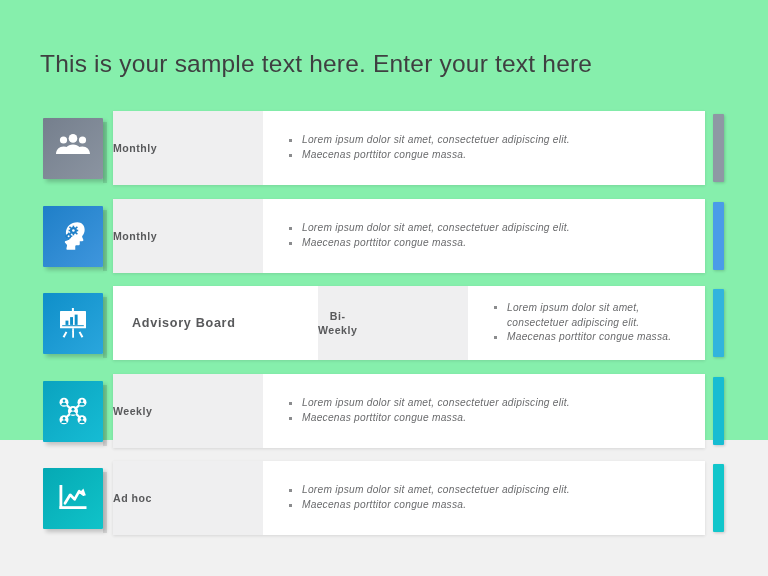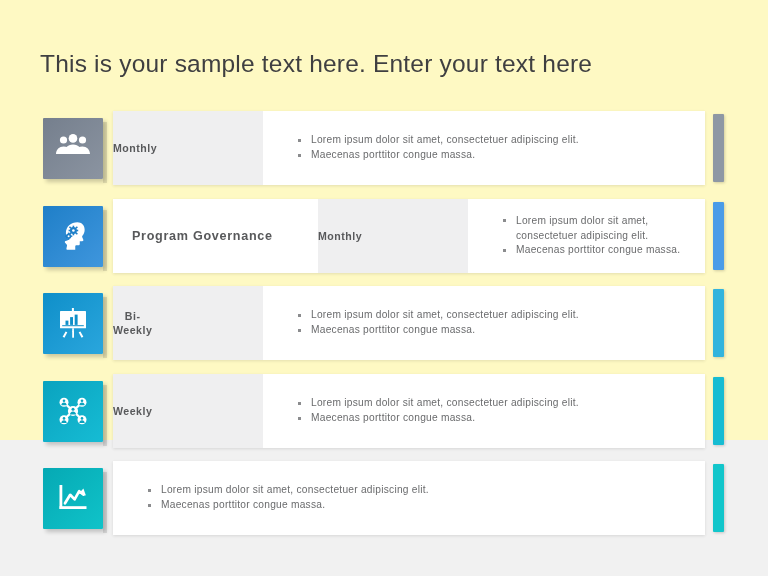--- a/index.html
+++ b/index.html
@@ -6,21 +6,21 @@
   html, body {
     margin: 0; padding: 0;
     width: 768px; height: 576px;
     background: #f1f1f1;
     font-family: "Liberation Sans", sans-serif;
     overflow: hidden;
   }
   #slide {
     position: relative;
     width: 768px; height: 440px;
-    background: #fef9c3;
+    background: #86efac;
   }
 
   
   #title {
     position: absolute;
     left: 40px; top: 50px;
     width: 690px;
     font-size: 24.5px;
     font-weight: 400;
     color: #3f3f41;
@@ -92,22 +92,23 @@
   }
   .panel-bul {
     flex: 1;
     background: #ffffff;
     display: flex;
     align-items: center;
     padding-left: 22px;
     padding-right: 6px;
   }
   .panel-bul ul {
-    margin: 12px; padding: 0;
+    margin: 3px; padding: 0;
     list-style: none;
+    font-style: italic;
   }
   .panel-bul li {
     position: relative;
     padding-left: 14px;
     font-size: 10.2px;
     color: #6a6b6d;
     line-height: 1.46;
     letter-spacing: 0.25px;
   }
   .panel-bul li::before {
@@ -184,23 +185,20 @@
         <g fill="#1f7fc8">
           <rect x="10.9" y="12.6" width="1.4" height="1.7"></rect>
           <rect x="10.9" y="18.2" width="1.4" height="1.7"></rect>
           <rect x="8" y="15.5" width="1.7" height="1.4"></rect>
           <rect x="13.6" y="15.5" width="1.7" height="1.4"></rect>
         </g>
       </svg>
           </span>
         </div>
         <div class="panels">
-          <div class="panel-name">
-            <span>Program Governance</span>
-          </div>
           <div class="panel-freq">
             <span>Monthly</span>
           </div>
           <div class="panel-bul">
             <ul>
               <li>Lorem ipsum dolor sit amet, consectetuer adipiscing elit.</li>
               <li>Maecenas porttitor congue massa.</li>
             </ul>
           </div>
         </div>
@@ -220,20 +218,23 @@
         </g>
         <rect x="6.2" y="18.2" width="21.6" height="1" fill="#0f8fc9"></rect>
         <rect x="16.2" y="21.3" width="1.7" height="3.6" fill="white"></rect>
         <rect x="8" y="24.5" width="2" height="6.2" fill="white" transform="rotate(28 9 27.6)"></rect>
         <rect x="24" y="24.5" width="2" height="6.2" fill="white" transform="rotate(-28 25 27.6)"></rect>
         <rect x="16.2" y="24.2" width="1.8" height="6.5" fill="white"></rect>
       </svg>
           </span>
         </div>
         <div class="panels">
+          <div class="panel-name">
+            <span>Advisory Board</span>
+          </div>
           <div class="panel-freq">
             <span>Bi-<br>Weekly</span>
           </div>
           <div class="panel-bul">
             <ul>
               <li>Lorem ipsum dolor sit amet, consectetuer adipiscing elit.</li>
               <li>Maecenas porttitor congue massa.</li>
             </ul>
           </div>
         </div>
@@ -289,20 +290,23 @@
           <span>
             <svg width="34" height="30" viewBox="0 0 34 30">
         <rect x="3.5" y="2" width="2.8" height="24" fill="white"></rect>
         <rect x="3.5" y="23.2" width="27" height="2.8" fill="white"></rect>
         <path d="M9 20.3 L14.2 11.8 L18.6 16.4 L23.2 8.2 L27.6 11.6" fill="none" stroke="white" stroke-width="2.7" stroke-linejoin="round" stroke-linecap="round"></path>
         <path d="M27.4 5.4 L29.9 12.6 L22.9 10.4 Z" fill="white"></path>
       </svg>
           </span>
         </div>
         <div class="panels">
+          <div class="panel-freq">
+            <span>Ad hoc</span>
+          </div>
           <div class="panel-bul">
             <ul>
               <li>Lorem ipsum dolor sit amet, consectetuer adipiscing elit.</li>
               <li>Maecenas porttitor congue massa.</li>
             </ul>
           </div>
         </div>
         <div class="accent" style="background: rgb(18, 198, 203); height: 68px;"></div>
       </div>
     </div>

